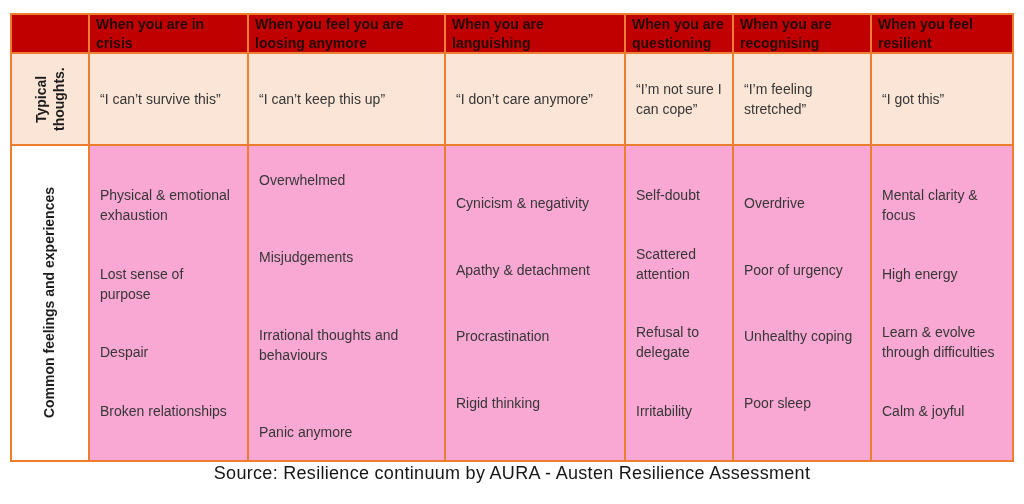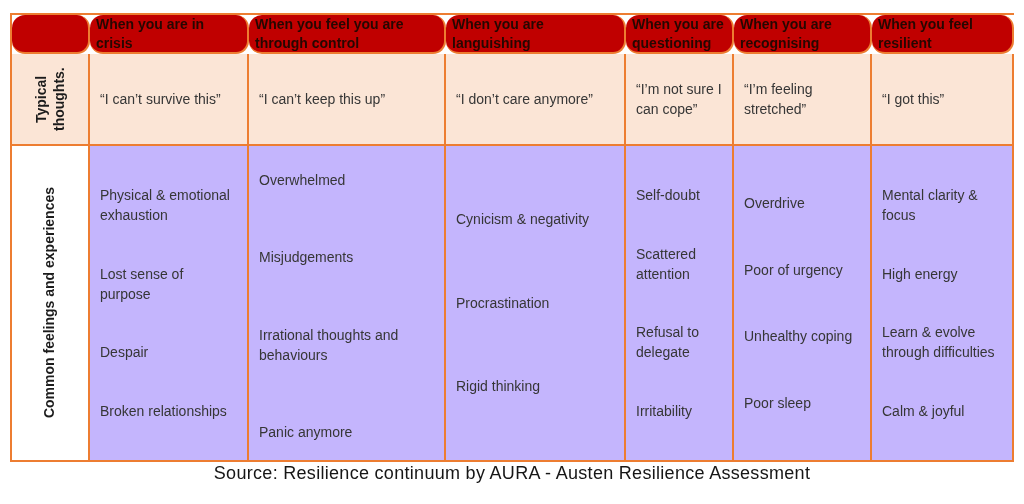--- a/index.html
+++ b/index.html
@@ -29,21 +29,20 @@
     border-bottom:2px solid var(--border);
     overflow:hidden;
   }
   .head{
     background:var(--header-bg);
     color:var(--header-text);
     font-weight:700;
     font-size:14px;line-height:1.3;
     display:flex;align-items:center;
     padding:2px 6px;
-    border-radius:13px;
   }
   .vcell{
     display:flex;align-items:center;justify-content:center;
   }
   .vcell.peach{background:var(--thought-bg);}
   .vtext{
     writing-mode:vertical-rl;
     transform:rotate(180deg);
     font-weight:700;
     font-size:14px;line-height:1.25;
@@ -51,21 +50,21 @@
     max-height:100%;
     text-align:center;
   }
   .thought{
     background:var(--thought-bg);
     display:flex;align-items:center;
     padding:4px 10px;
     font-size:14px;line-height:1.45;
   }
   .feel{
-    background:#c4b5fd;
+    background:#f9a8d4;
     display:flex;flex-direction:column;
     justify-content:space-evenly;
     padding:0 10px;
     font-size:14px;line-height:1.43;
   }
   .feel.dense{
     justify-content:space-between;
     padding:24px 10px 18px 10px;
   }
   .caption{
@@ -75,21 +74,21 @@
     color:#161616;
   }
 </style>
 </head>
 <body>
 
 <div class="grid">
 
   <div class="cell head"></div>
   <div class="cell head">When you are in crisis</div>
-  <div class="cell head">When you feel you are through control</div>
+  <div class="cell head">When you feel you are loosing anymore</div>
   <div class="cell head">When you are languishing</div>
   <div class="cell head">When you are questioning</div>
   <div class="cell head">When you are recognising</div>
   <div class="cell head">When you feel resilient</div>
 
   <div class="cell vcell peach">
     <span class="vtext">Typical thoughts.</span>
   </div>
   <div class="cell thought">“I can’t survive this”</div>
   <div class="cell thought">“I can’t keep this up”</div>
@@ -108,20 +107,21 @@
     <div class="fitem">Broken relationships</div>
   </div>
   <div class="cell feel dense">
     <div class="fitem">Overwhelmed</div>
     <div class="fitem">Misjudgements</div>
     <div class="fitem">Irrational thoughts and behaviours</div>
     <div class="fitem">Panic anymore</div>
   </div>
   <div class="cell feel">
     <div class="fitem">Cynicism &amp; negativity</div>
+    <div class="fitem">Apathy &amp; detachment</div>
     <div class="fitem">Procrastination</div>
     <div class="fitem">Rigid thinking</div>
   </div>
   <div class="cell feel">
     <div class="fitem">Self-doubt</div>
     <div class="fitem">Scattered attention</div>
     <div class="fitem">Refusal to delegate</div>
     <div class="fitem">Irritability</div>
   </div>
   <div class="cell feel">

